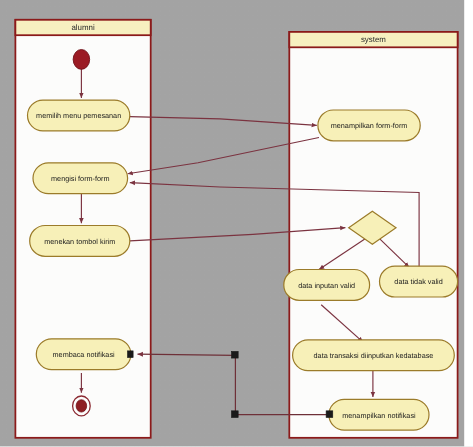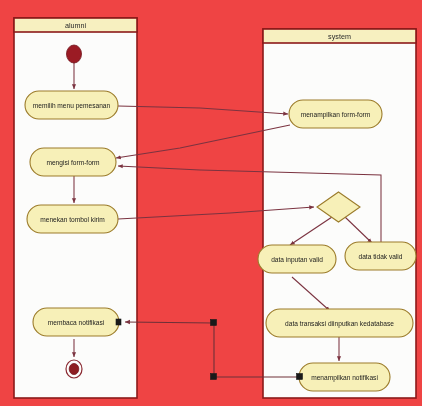--- a/index.html
+++ b/index.html
@@ -4,21 +4,21 @@
 <style>
   html, body {
     margin: 0;
     padding: 0;
     background: #ffffff;
   }
   #canvas {
     position: relative;
     width: 422px;
     height: 406px;
-    background: #ef4444;
+    background: #a3a3a3;
     overflow: hidden;
     font-family: "Liberation Sans", sans-serif;
   }
   
   #paper-texture {
     position: absolute;
     inset: 0;
     background-image:
       radial-gradient(circle, rgba(170,170,175,0.20) 0.5px, rgba(0,0,0,0) 0.6px);
     background-size: 4px 4px;

